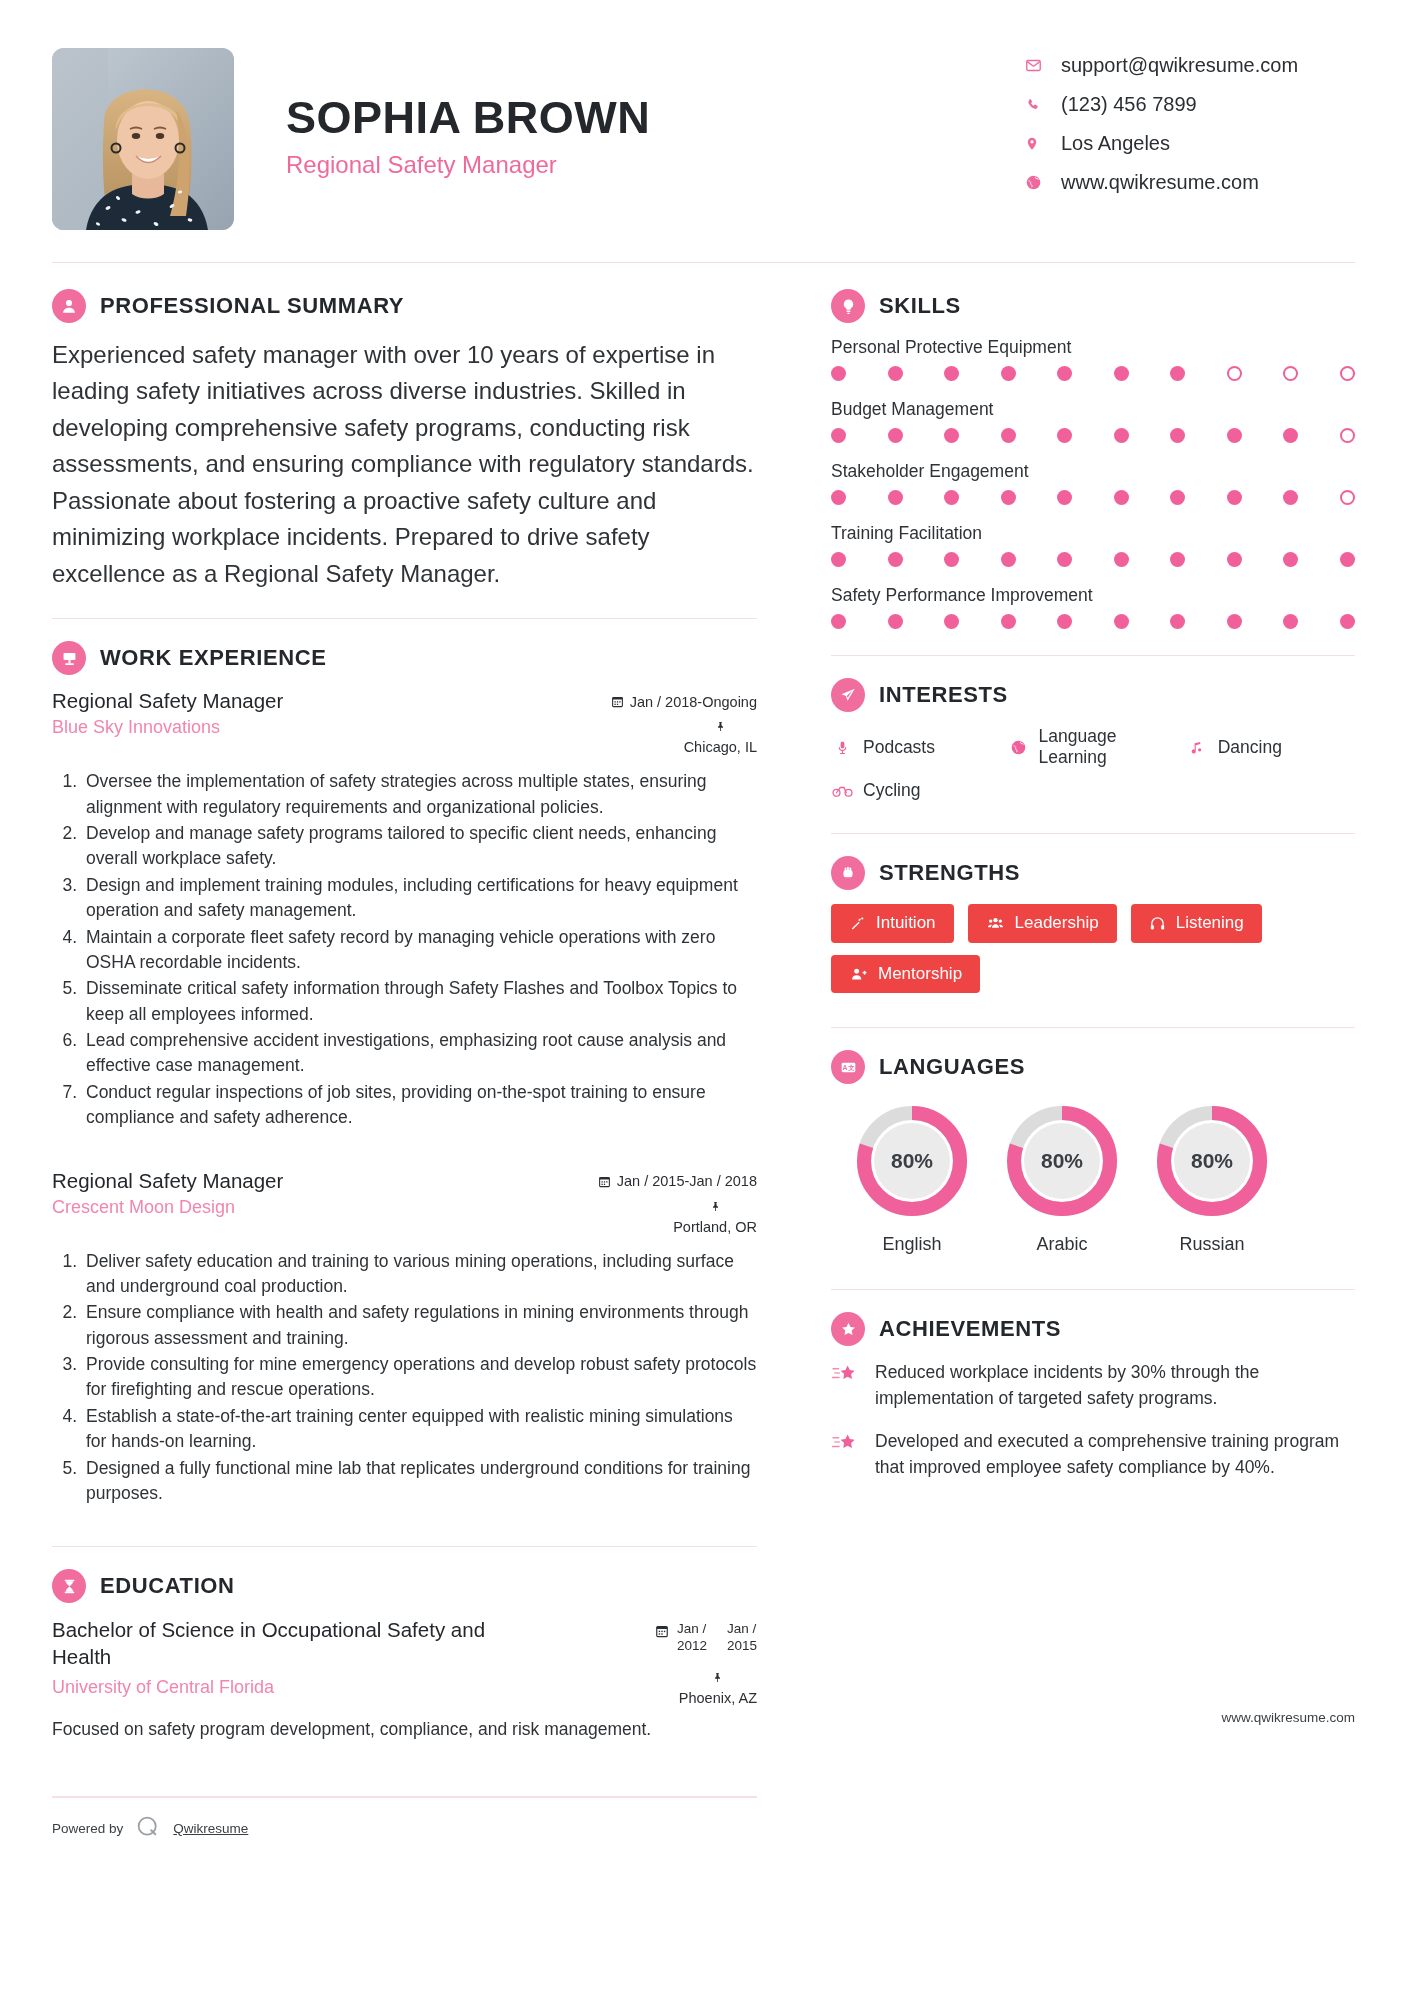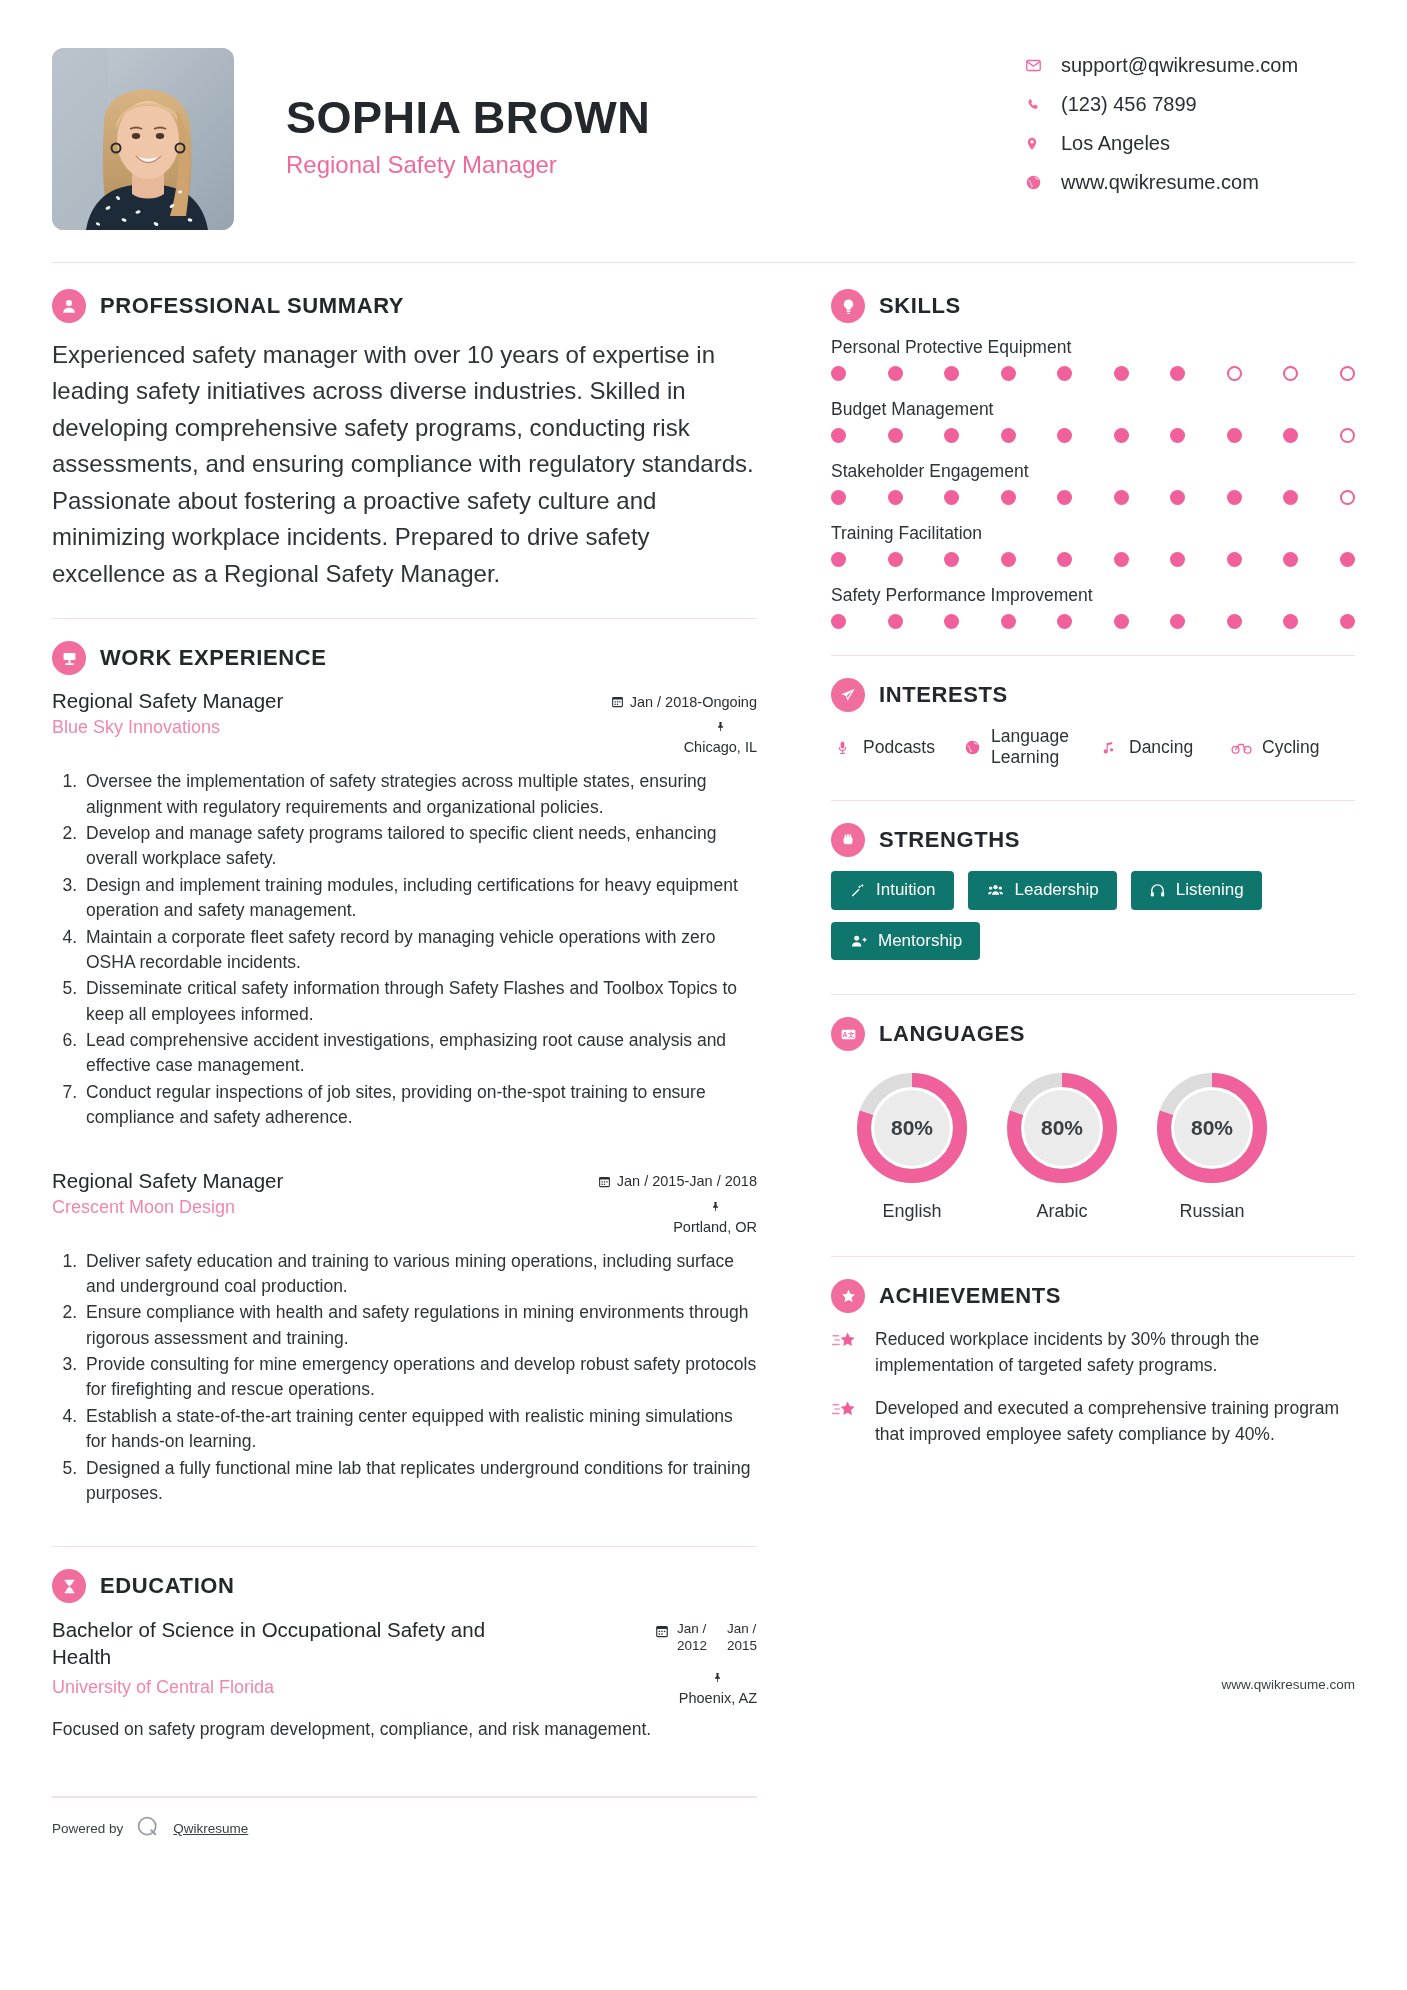--- a/index.html
+++ b/index.html
@@ -156,31 +156,31 @@
   .skill { margin-bottom: 6px; }
   .skill-name { font-size: 17.5px; color:#2f3337; margin-bottom: 8px; }
   .dots { display:flex; justify-content: space-between; width: 100%; margin-bottom: 18px; }
   .dot { width: 15px; height:15px; border-radius:50%; }
   .dot.on { background: #f0609a; }
   .dot.off { background: transparent; border: 2.4px solid #f0609a; }
 
   
   .interests-grid {
     display: grid;
-    grid-template-columns: 1fr 1fr 1fr 1fr;
+    grid-template-columns: 1fr 1fr 1fr;
     row-gap: 12px;
     column-gap: 8px;
   }
   .interest { display:flex; align-items:center; gap:10px; font-size:17.5px; color:#2f3337; }
   .interest .ii { color:#f0609a; width:22px; display:flex; justify-content:center; }
 
   
   .strengths-wrap { display:flex; flex-wrap:wrap; gap: 12px 14px; }
   .strength {
-    background: #0f766e;
+    background: #ef4444;
     color: #fff;
     border-radius: 4px;
     padding: 10px 18px;
     font-size: 17px;
     display:flex; align-items:center; gap:10px;
     line-height:1.1;
   }
   .strength .si { display:flex; align-items:center; }
 
   

